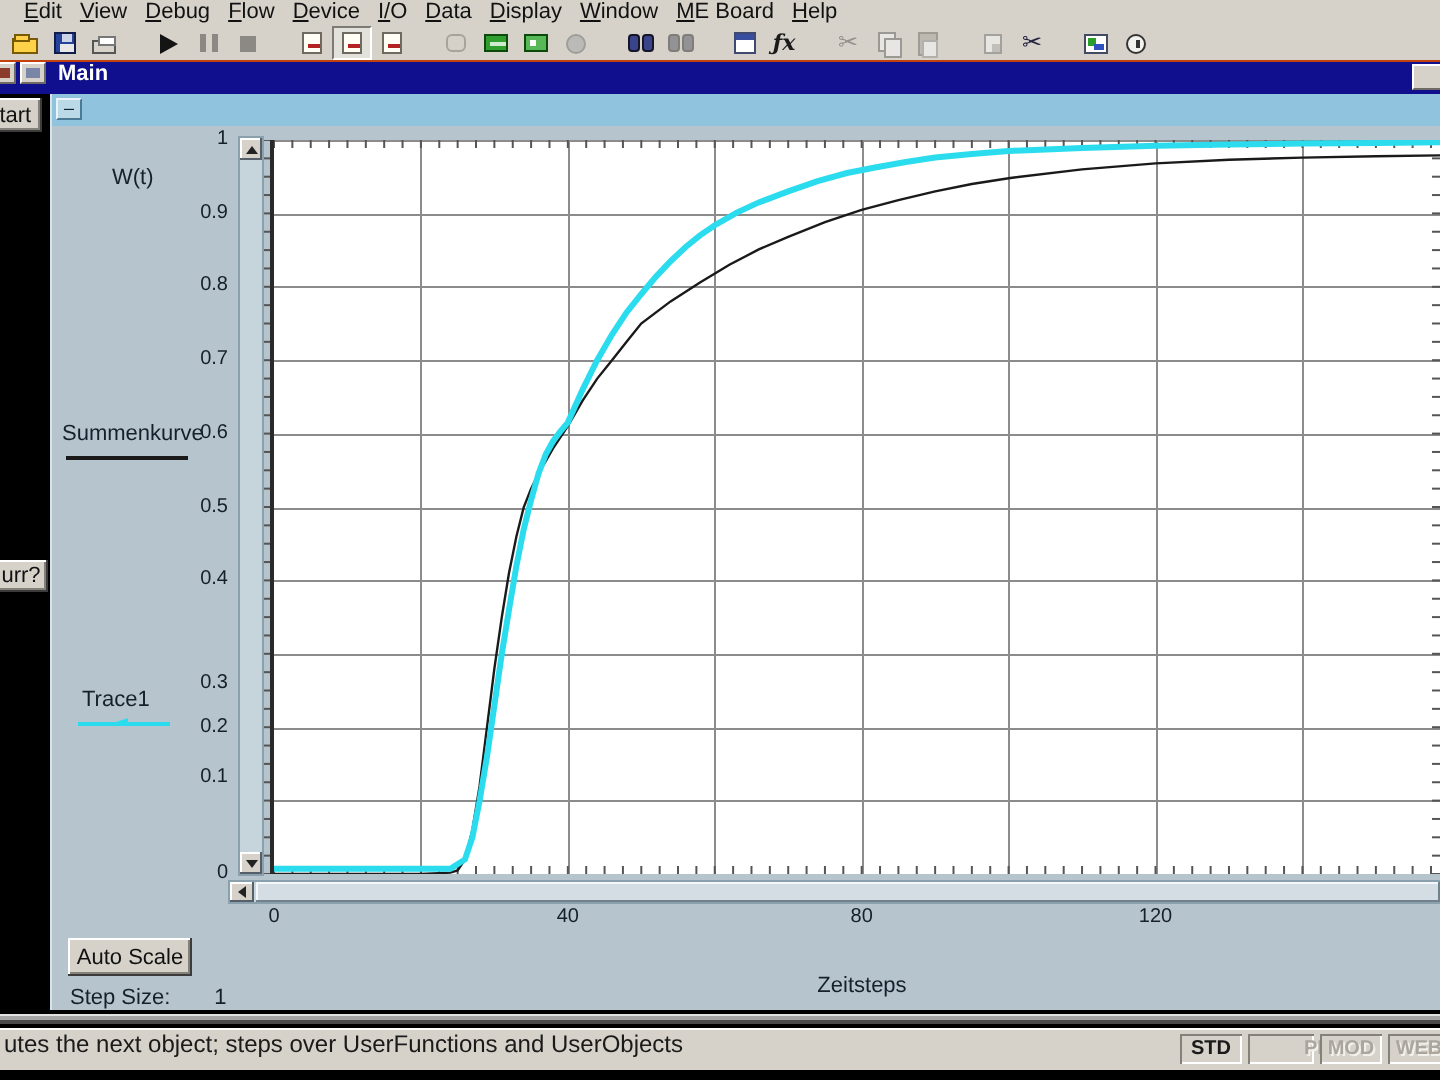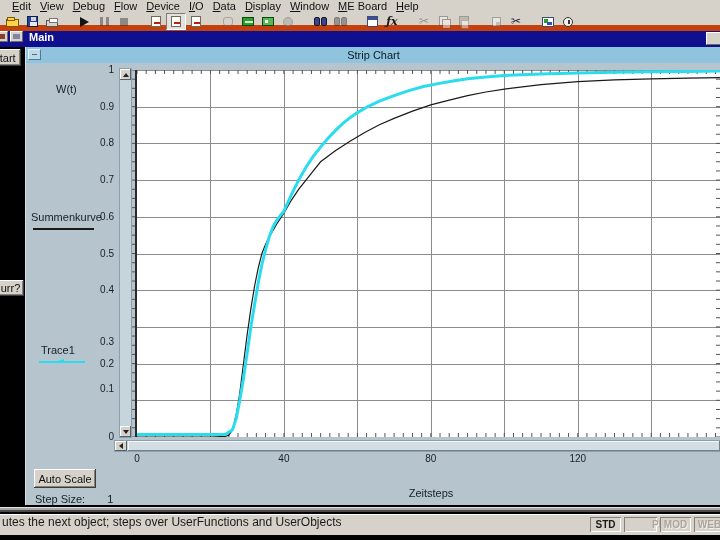--- a/index.html
+++ b/index.html
@@ -10,22 +10,22 @@
 
   
   .menubar { left:0; top:0; width:720px; height:13px; background:#d6d2ca;
              font-size:11px; line-height:13px; color:#111; padding-left:12px;
              white-space:nowrap; overflow:hidden; }
   .menu-item { display:inline-block; margin-right:9px; cursor:default; }
   .menu-item::first-letter { text-decoration:underline; }
 
   
   .toolbar { left:0; top:13px; width:720px; height:18px; background:#d6d2ca;
-             display:flex; align-items:flex-start; padding:0 2px;
-             border-bottom:6px solid #c2410c; }
+             display:flex; align-items:flex-end; padding:0 2px;
+             border-bottom:1px solid #c2410c; }
   .tbtn { width:20px; height:17px; display:inline-flex; align-items:center;
           justify-content:center; position:relative; flex:none; }
   .tbtn.gap { margin-left:12px; }
   .tbtn.pressed { border:1px solid; border-color:#7e7a74 #ffffff #ffffff #7e7a74;
                   background:#e3e1db; }
   .tbtn.disabled { opacity:.45; filter:grayscale(.8); }
   .glyph { position:relative; width:14px; height:13px; display:block;
            text-align:center; }
 
   .icon-open { height:8px; width:13px; margin:3px auto 0; background:#ffd24a;
@@ -282,21 +282,20 @@
   <span class="win-fragment"></span>
 </div>
 
 <div class="abs workspace">
 
   <button class="w95btn start-btn">Start</button>
 
   <div class="panel">
     <div class="panel-titlebar">
       <span class="min-box">–</span>
-      <div class="panel-title">Strip Chart</div>
     </div>
 
     <div class="yaxis-name">W(t)</div>
 
     <div class="legend-label" style="left:5px; top:164px;">Summenkurve</div>
     <div class="legend-line" style="left: 7px; top: 181px; width: 61px; background: rgb(26, 26, 26);"></div>
 
     <div class="legend-label" style="left:15px; top:297px;">Trace1</div>
     <div class="legend-line" style="left: 13px; top: 314px; width: 46px; background: rgb(42, 220, 238);"></div>
     <div class="legend-marker" style="left: 32px; top: 312px; background: rgb(42, 220, 238);"></div>

